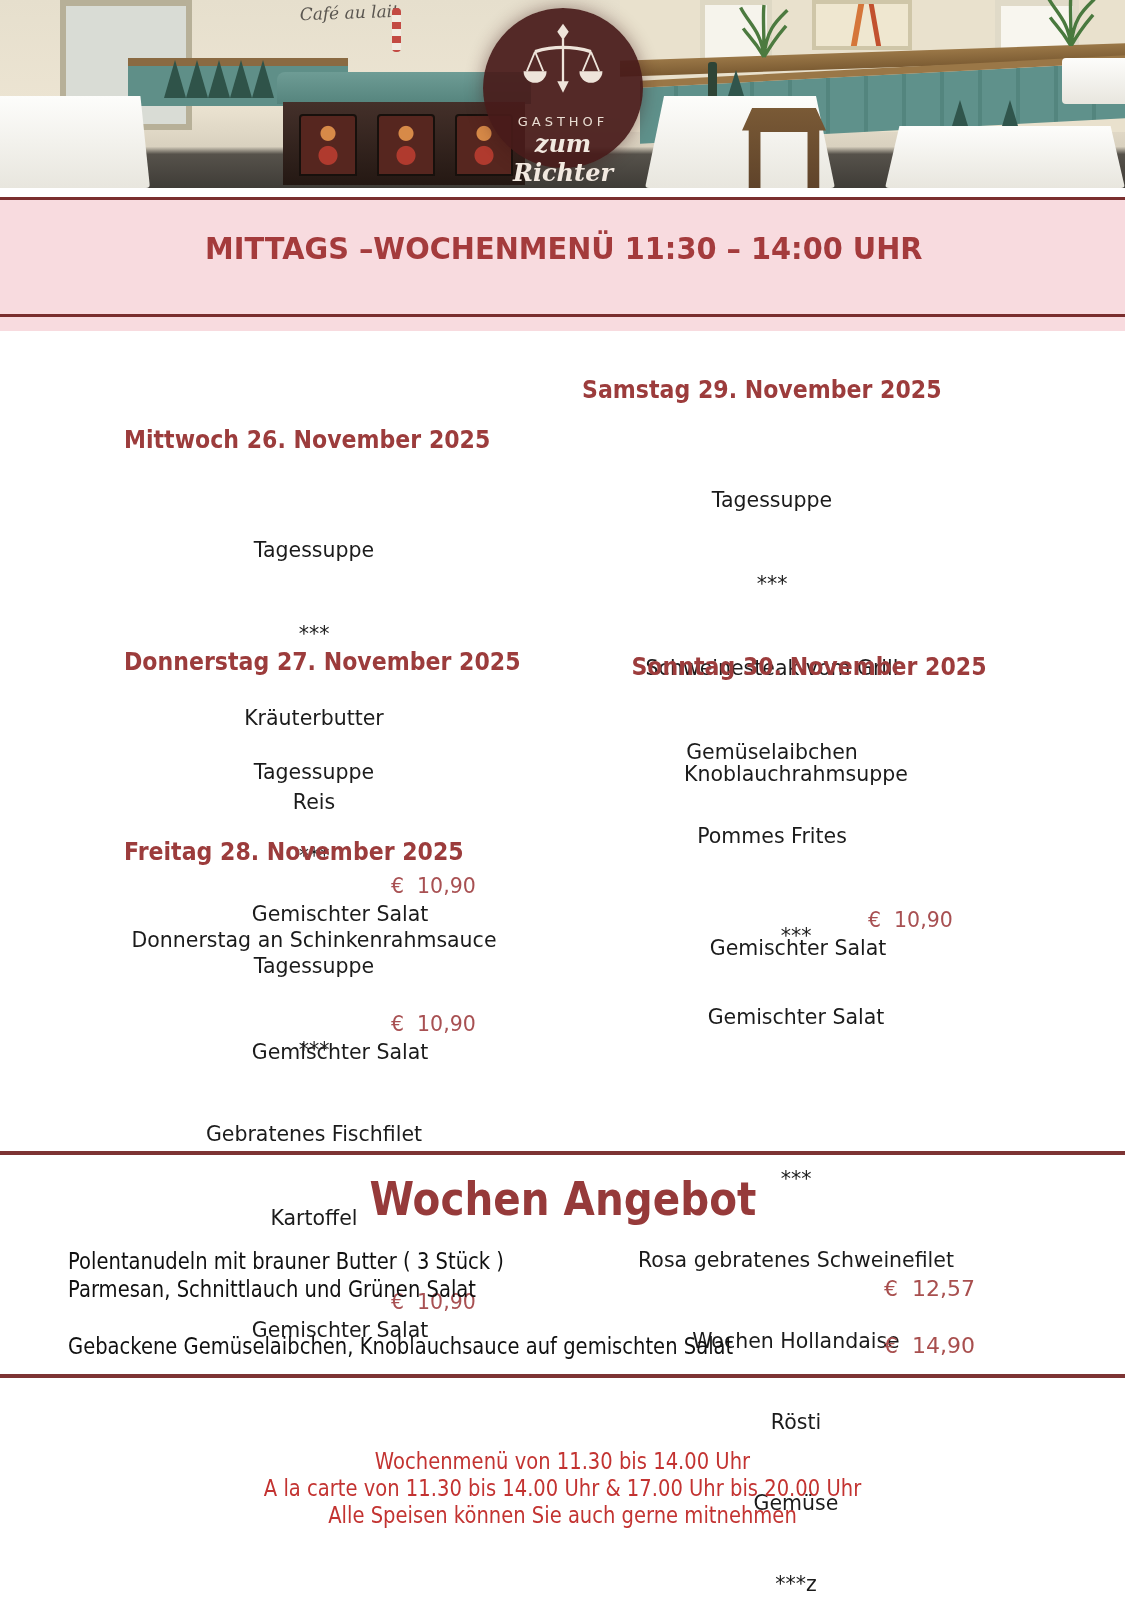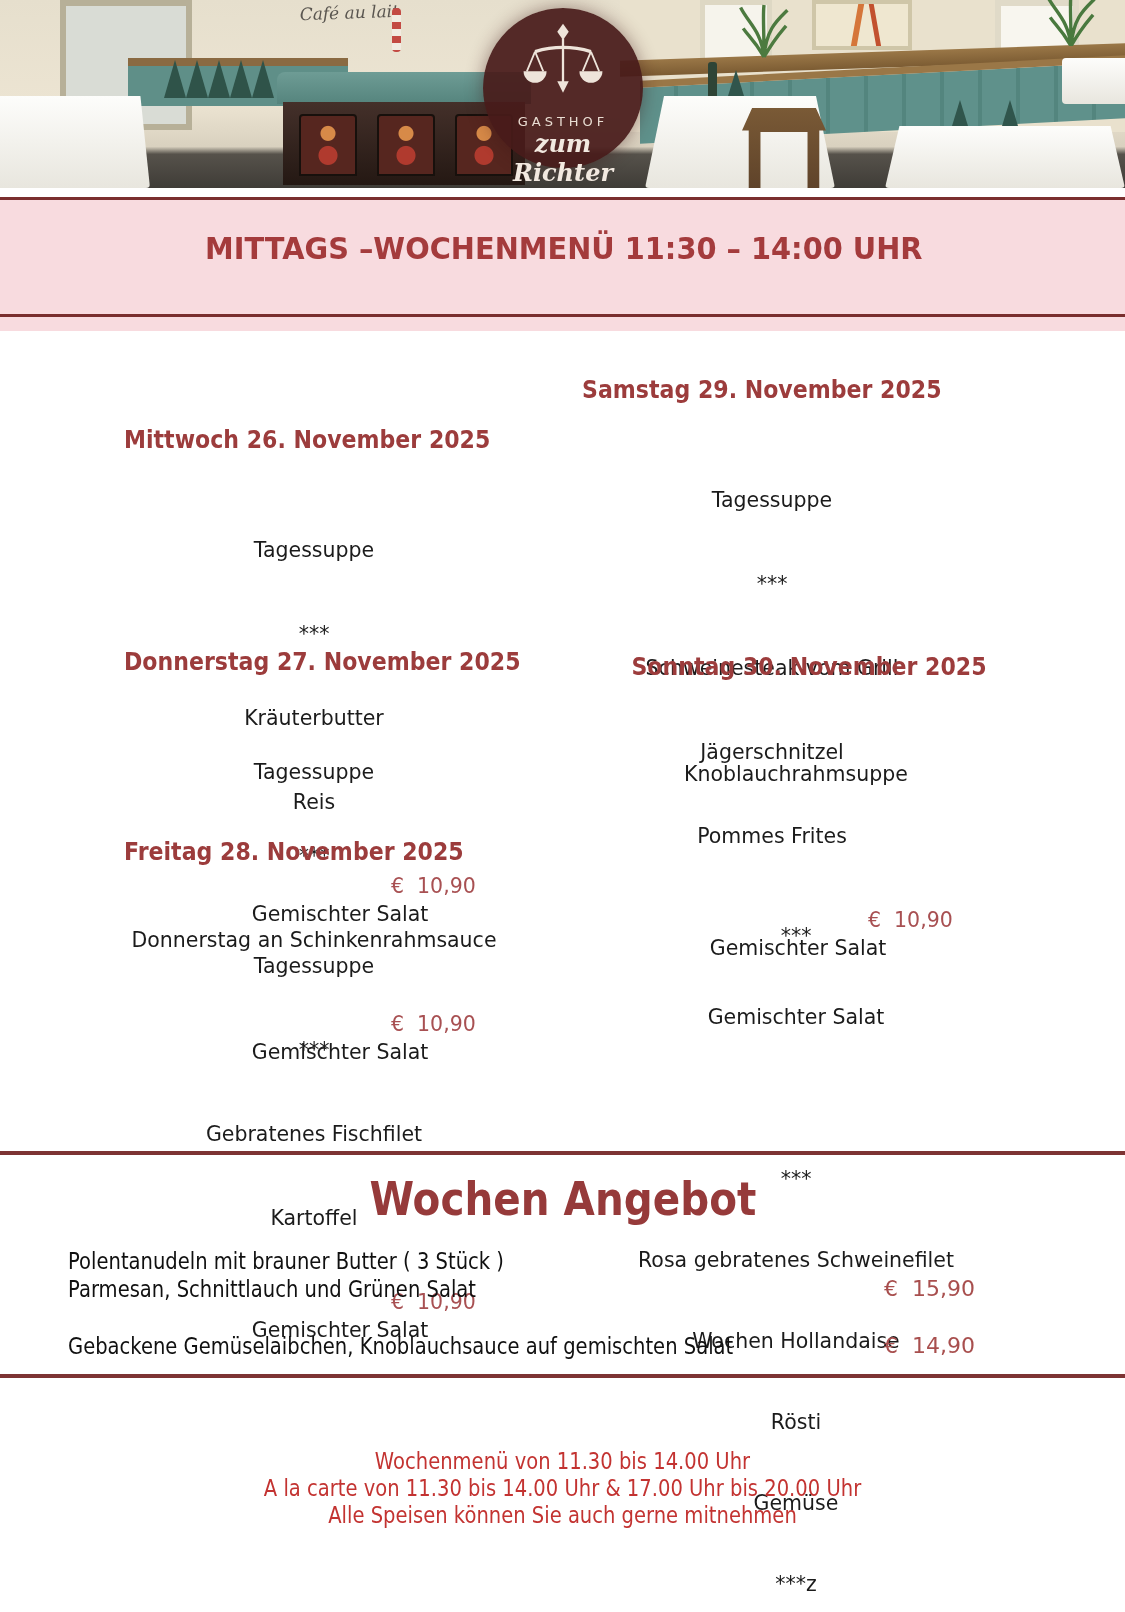--- a/index.html
+++ b/index.html
@@ -195,21 +195,21 @@
       </div>
     </div>
   </div>
 
   <div class="day" style="left:582px;top:376px">
     <h3>Samstag 29. November 2025</h3>
     <div class="lines">
       <div>Tagessuppe</div>
       <div>***</div>
       <div>Schweinesteak vom Grill</div>
-      <div>Jägerschnitzel</div>
+      <div>Gemüselaibchen</div>
       <div>Pommes Frites</div>
       <div class="rel">
         <span>Gemischter Salat</span>
         <span class="price pr">€  10,90</span>
       </div>
     </div>
   </div>
 
   <div class="day center" style="left:616px;top:653px;width:360px">
     <div class="centerwrap"><h3>Sonntag 30. November 2025</h3></div>
@@ -237,21 +237,21 @@
   <div class="wa-title">
     <span>Wochen Angebot</span>
   </div>
 
   <div class="offer" style="top:1248px">
     <span>Polentanudeln mit brauner Butter ( 3 Stück )</span>
   </div>
   <div class="offer" style="top:1276px">
     <span>Parmesan, Schnittlauch und Grünen Salat</span>
   </div>
-  <div class="offer-price" style="top:1276px">€  15,90</div>
+  <div class="offer-price" style="top:1276px">€  12,57</div>
 
   <div class="offer" style="top:1333px">
     <span>Gebackene Gemüselaibchen, Knoblauchsauce auf gemischten Salat</span>
   </div>
   <div class="offer-price" style="top:1333px">€  14,90</div>
 
   <div class="rule" style="top:1374px"></div>
 
   <div class="footer">
     <div>Wochenmenü von 11.30 bis 14.00 Uhr</div>

